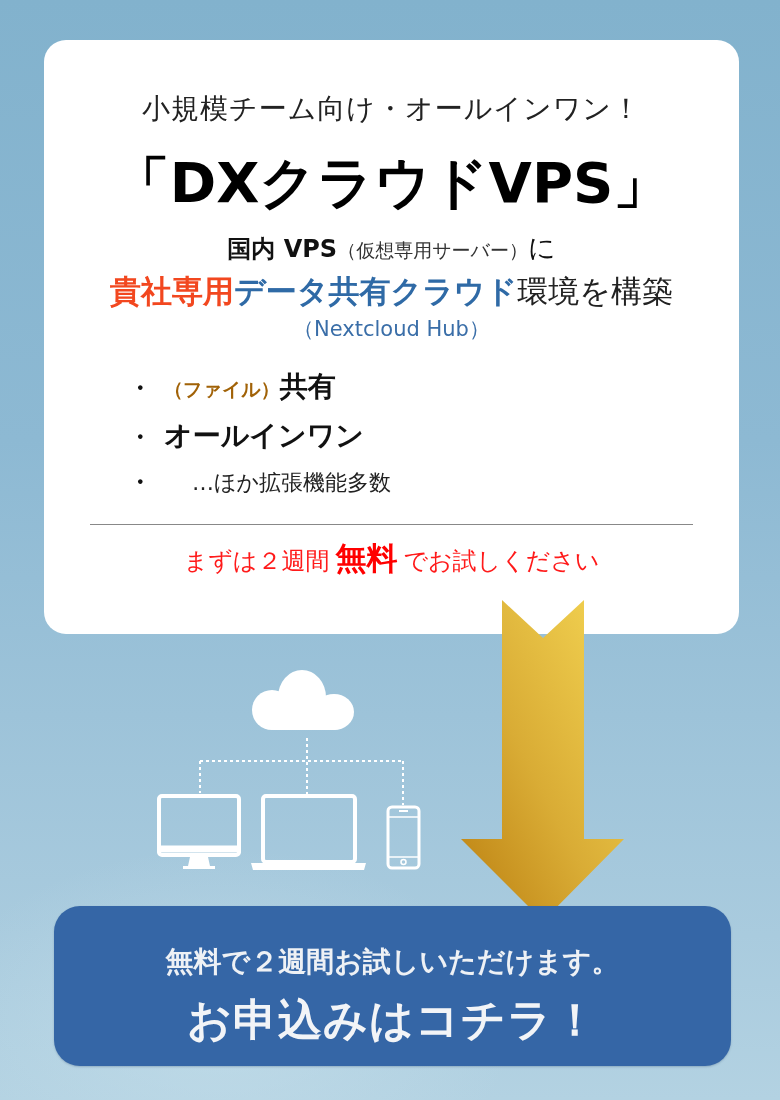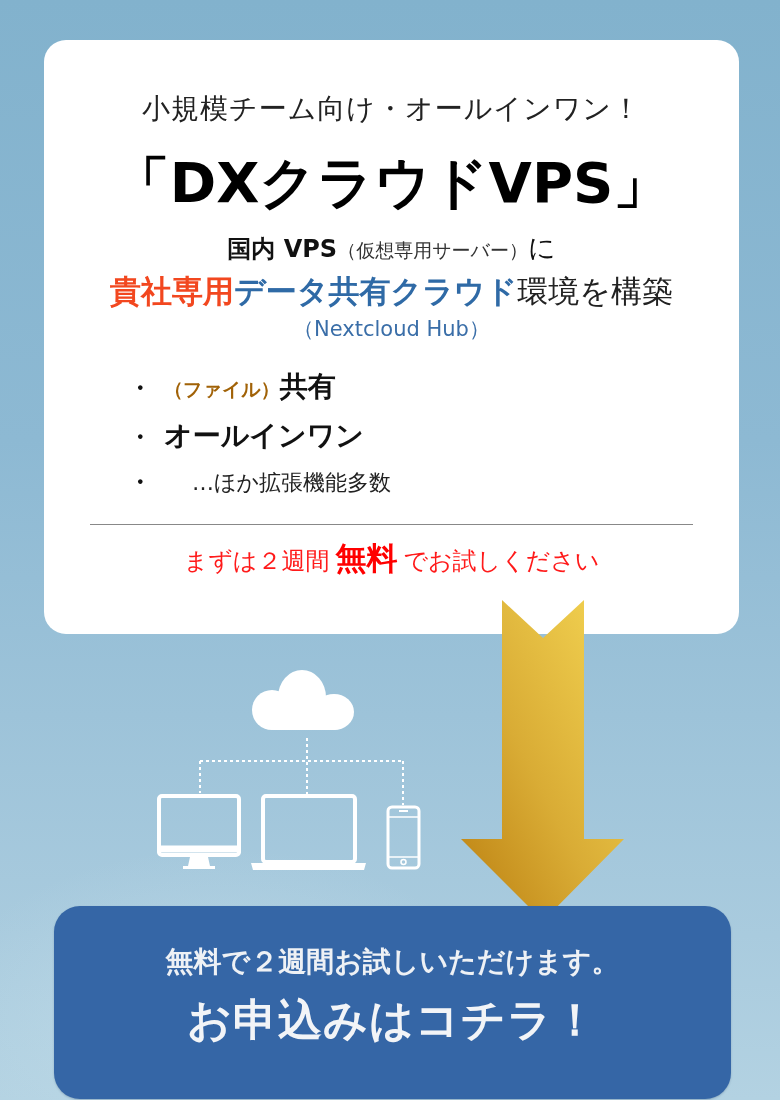--- a/index.html
+++ b/index.html
@@ -33,21 +33,21 @@
   .feature { display: flex; align-items: baseline; height: 49px; font-size: 28px; font-weight: bold; color: #111; white-space: nowrap; }
   .bullet { display: inline-block; width: 36px; font-size: 24px; }
   .feature .small { font-size: 19px; font-weight: bold; color: #a16207; }
   .feature .extra { font-size: 22px; font-weight: normal; color: #222; margin-left: 28px; }
   .divider { position: absolute; left: 46px; top: 484px; width: 603px; height: 1px; background: #888; }
   .trial-line { top: 498px; font-size: 24px; color: #ff1a1a; }
   .trial-line .free { font-size: 31px; font-weight: bold; color: #ff0000; margin: 0 6px; }
   .illustration { position: absolute; left: 150px; top: 660px; width: 280px; height: 220px; }
   .arrow { position: absolute; left: 455px; top: 598px; width: 180px; height: 326px; }
   .cta {
-    position: absolute; left: 54px; top: 906px; width: 677px; height: 193px;
+    position: absolute; left: 54px; top: 906px; width: 677px; height: 160px;
     background: #3566a6; border-radius: 26px; cursor: pointer;
     box-shadow: 0 1px 2px rgba(30,60,100,0.25);
     padding-left: 17px;
   }
   .cta-line1 { position: absolute; left: 0; top: 37px; width: 677px; text-align: center; font-size: 28px; font-weight: bold; color: #eef1f5; white-space: nowrap; }
   .cta-line2 { position: absolute; left: 0; top: 85px; width: 677px; text-align: center; font-size: 44px; font-weight: bold; color: #f2f4f7; white-space: nowrap; letter-spacing: 1px; }
 </style>
 </head>
 <body>
 

